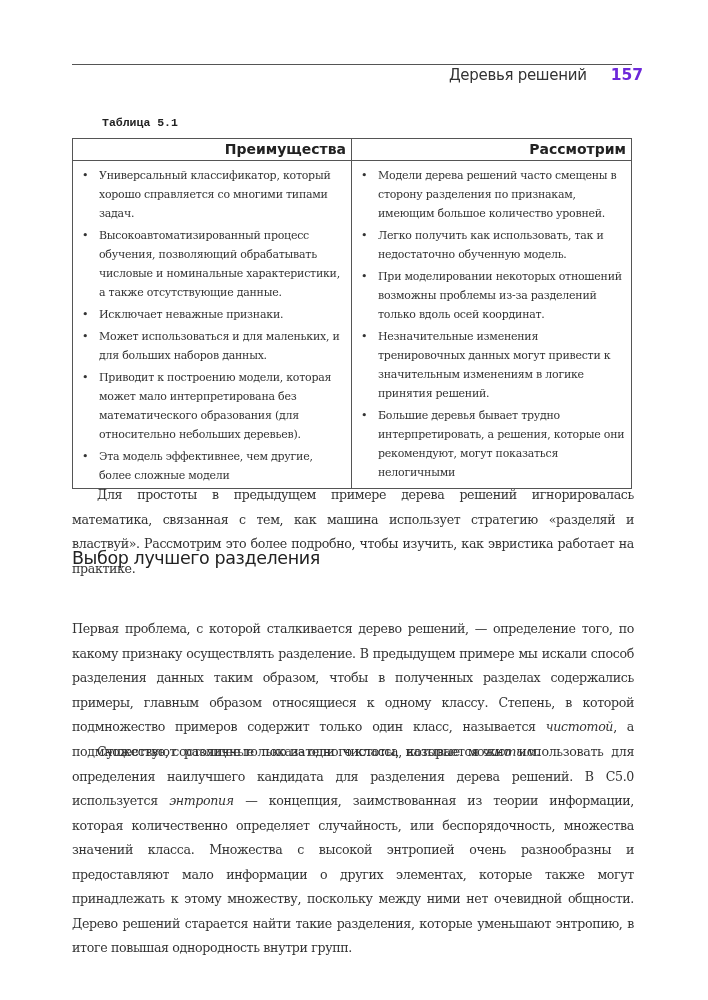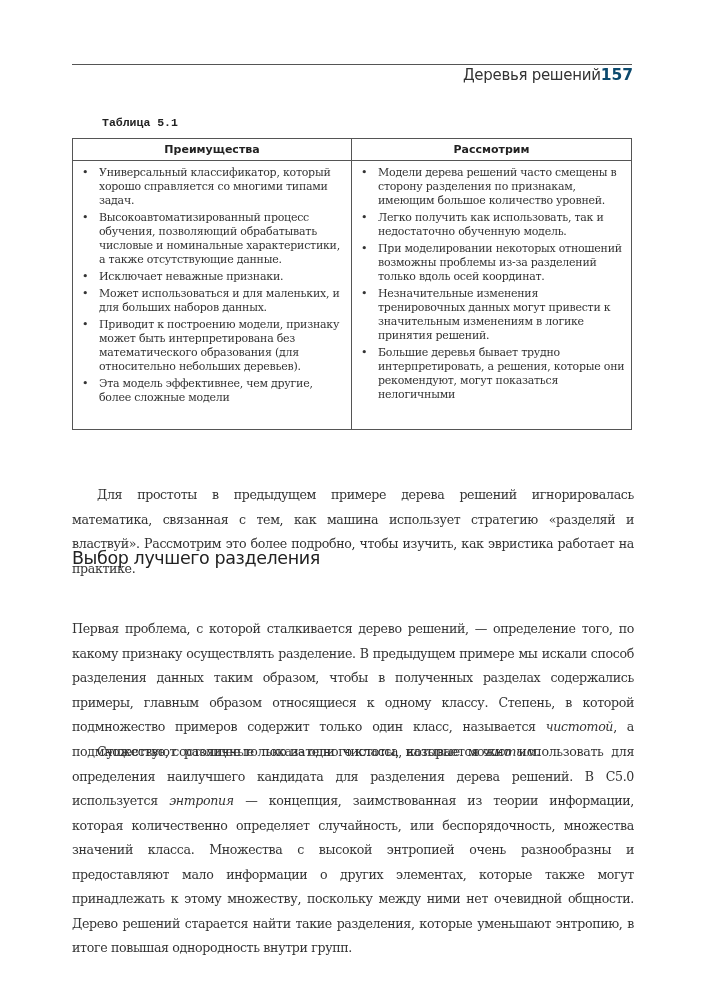--- a/index.html
+++ b/index.html
@@ -1,27 +1,27 @@
 <!DOCTYPE html>
 <html><head>
 <meta charset="utf-8">
 <style>
   html, body { margin:0; padding:0; background:#ffffff; }
   body { width:708px; height:1000px; position:relative; overflow:hidden; color:#2a2a2a; }
   .rule { position:absolute; left:72px; top:64px; width:560px; height:1px; background:#555; }
-  .running-head { position:absolute; right:75px; top:66px; font-family:"DejaVu Sans", sans-serif; font-size:15px; color:#333; display:flex; align-items:baseline; }
+  .running-head { position:absolute; right:65px; top:66px; font-family:"DejaVu Sans", sans-serif; font-size:15px; color:#333; display:flex; align-items:baseline; }
   .running-head .title { font-size:15px; letter-spacing:-0.3px; }
-  .running-head .page { font-weight:bold; font-size:15.5px; color:#0c4a6e;text-align:center; }
+  .running-head .page { font-weight:bold; font-size:15.5px; margin-left:24px; color:#6d28d9;text-align:center; }
   .caption { position:absolute; left:72px; top:116px; font-family:Liberation Mono, monospace; font-weight:bold; font-size:11.5px; color:#222;margin-left:30px; }
   table.t { position:absolute; left:72px; top:138px; width:560px; height:292px; border-collapse:collapse; border:1.3px solid #555; }
-  table.t th { font-family:"DejaVu Sans", sans-serif; font-weight:bold; font-size:11px; text-align:center; padding:2px 5px 3px 5px; border:1.3px solid #555; color:#222; height:16px; }
+  table.t th { font-family:"DejaVu Sans", sans-serif; font-weight:bold; font-size:14px; text-align:right; padding:2px 5px 3px 5px; border:1.3px solid #555; color:#222; height:16px; }
   table.t td { vertical-align:top; border-left:1.3px solid #555; border-right:1.3px solid #555; padding:5px 4px 0 6px; }
   table.t th.c1, table.t td.c1 { width:268px; }
   ul.b { list-style:none; margin:0; padding:0; }
-  ul.b li { position:relative; padding-left:20px; font-family:"DejaVu Serif", serif; font-size:11px; line-height:14px; color:#333; margin-bottom:3px; letter-spacing:-0.25px; }
+  ul.b li { position:relative; padding-left:20px; font-family:"DejaVu Serif", serif; font-size:11px; line-height:19px; color:#333; margin-bottom:3px; letter-spacing:-0.25px; }
   ul.b li::before { content:"•"; position:absolute; left:3px; top:0; color:#333; }
   .body { position:absolute; left:72px; width:562px; font-family:"DejaVu Serif", serif; font-size:12.6px; line-height:24.5px; color:#333; text-align:justify; letter-spacing:-0.35px;margin-top:32px; }
   .p1 { top:451px; text-indent:25px; }
   .h2 { position:absolute; left:72px; top:548px; font-family:"DejaVu Sans", sans-serif; font-size:17.5px; color:#222; letter-spacing:-0.4px; }
   .p2 { top:585px; }
   .p3 { top:708px; text-indent:25px; }
   .body span { display:inline; }
   em { }
 </style>
 </head>
@@ -43,21 +43,21 @@
     </tr>
   </thead>
   <tbody>
     <tr>
       <td class="c1">
         <ul class="b">
           <li>Универсальный классификатор, который хорошо справляется со многими типами задач.</li>
           <li>Высокоавтоматизированный процесс обучения, позволяющий обрабатывать числовые и номинальные характеристики, а также отсутствующие данные.</li>
           <li>Исключает неважные признаки.</li>
           <li>Может использоваться и для маленьких, и для больших наборов данных.</li>
-          <li>Приводит к построению модели, признаку может быть интерпретирована без математического образования (для относительно небольших деревьев).</li>
+          <li>Приводит к построению модели, которая может мало интерпретирована без математического образования (для относительно небольших деревьев).</li>
           <li>Эта модель эффективнее, чем другие, более сложные модели</li>
         </ul>
       </td>
       <td>
         <ul class="b">
           <li>Модели дерева решений часто смещены в сторону разделения по признакам, имеющим большое количество уровней.</li>
           <li>Легко получить как использовать, так и недостаточно обученную модель.</li>
           <li>При моделировании некоторых отношений возможны проблемы из-за разделений только вдоль осей координат.</li>
           <li>Незначительные изменения тренировочных данных могут привести к значительным изменениям в логике принятия решений.</li>
           <li>Большие деревья бывает трудно интерпретировать, а решения, которые они рекомендуют, могут показаться нелогичными</li>

